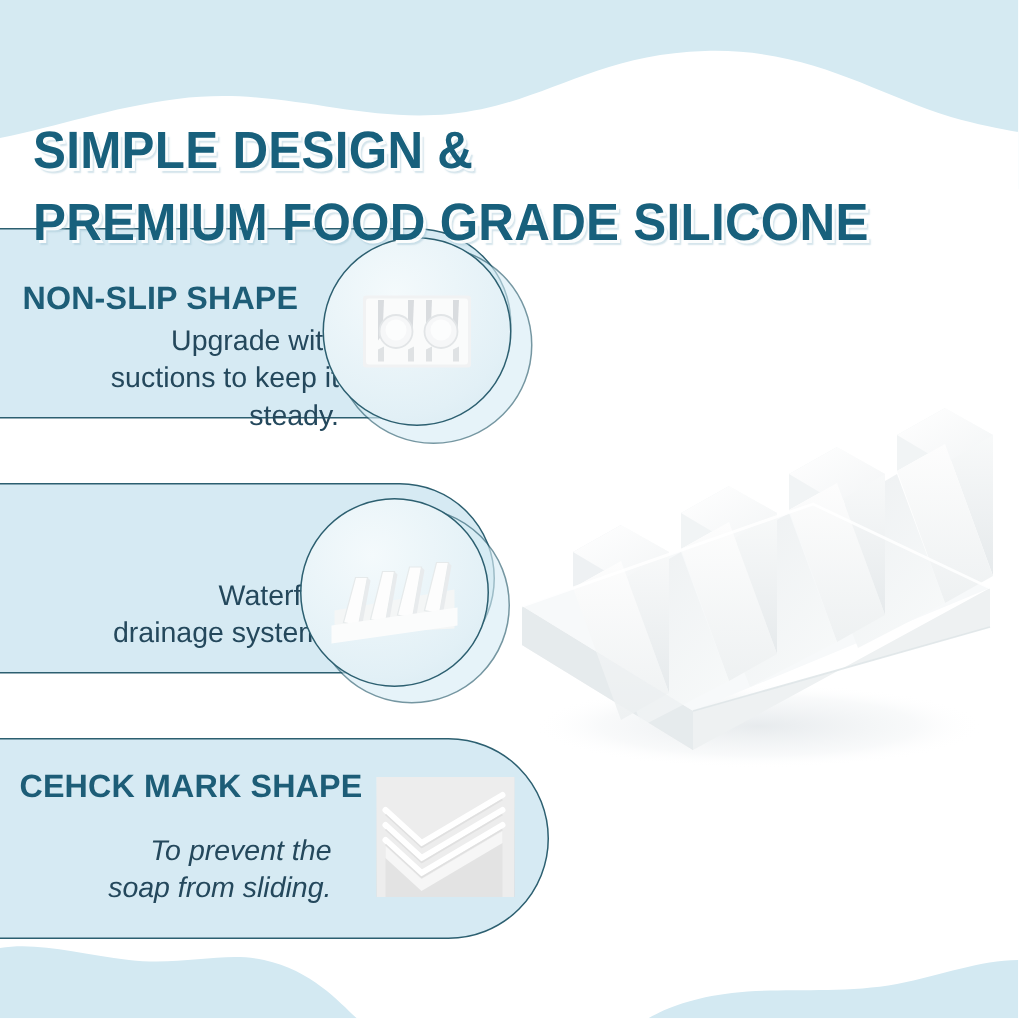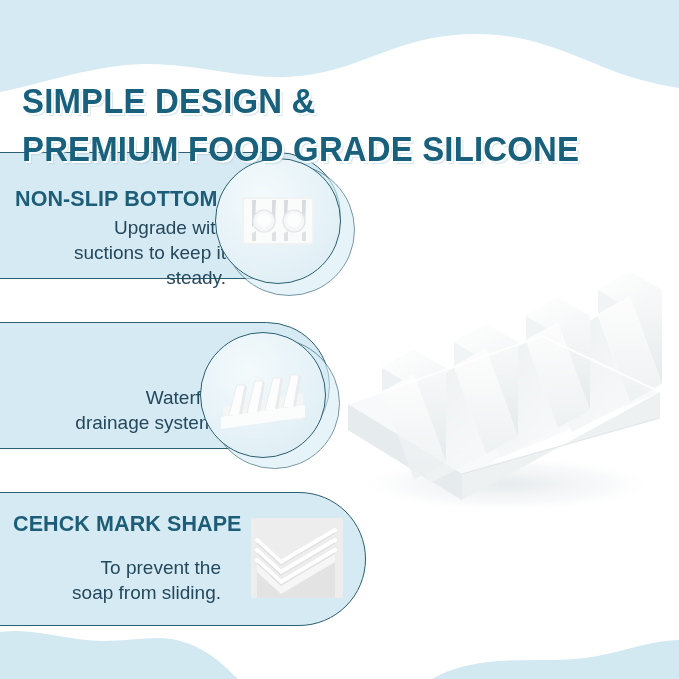--- a/index.html
+++ b/index.html
@@ -58,21 +58,21 @@
     line-height:25px;
     color:#24485c;
     text-align:right;
     white-space:pre-line;
   }
   .c1 .card-head{left:48px;top:34px;}
   .c1 .card-body{left:44px;top:62px;width:215px;}
   .c2 .card-head{left:66px;top:34px;}
   .c2 .card-body{left:60px;top:62px;width:193px;}
   .c3 .card-head{left:46px;top:19px;}
-  .c3 .card-body{left:42px;top:62px;width:212px;}
+  .c3 .card-body{left:42px;top:62px;width:212px;font-style:italic;}
 
   
   .badge-wrap{position:absolute;z-index:5;}
   .badge-ring{
     position:absolute;left:0;top:0;
     border-radius:50%;
     background:#d9eef6;
     border:1.6px solid #2c5f70;
     box-sizing:border-box;
   }
@@ -206,21 +206,21 @@
 
       <path d="M18,172 L18,198 L132,268 L132,242 Z" fill="#e9edef" opacity="0.5"></path>
 
       <path d="M18,172 L212,104 L330,160" fill="none" stroke="#ffffff" stroke-width="2" opacity="0.85"></path>
       <path d="M132,242 L330,186" fill="none" stroke="#dfe5e8" stroke-width="1.2" opacity="0.9"></path>
     </svg>
   </div>
 
   <div class="card c1">
     <div class="card-inner">
-      <div class="card-head">NON-SLIP BOTTOM</div>
+      <div class="card-head">NON-SLIP SHAPE</div>
       <div class="card-body">Upgrade with
 suctions to keep it steady.</div>
     </div>
   </div>
   <div class="badge-wrap" id="badge1">
     <div class="badge-ring outer"></div>
     <div class="badge-photo">
       <svg viewBox="0 0 100 100" width="100" height="100">
         <rect x="14" y="26" width="72" height="48" rx="2" fill="#f1f2f3"></rect>
         <rect x="16" y="28" width="68" height="44" rx="2" fill="#fafbfb"></rect>

